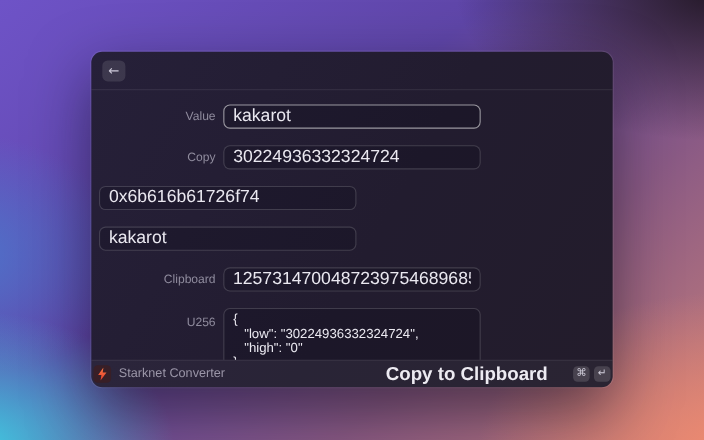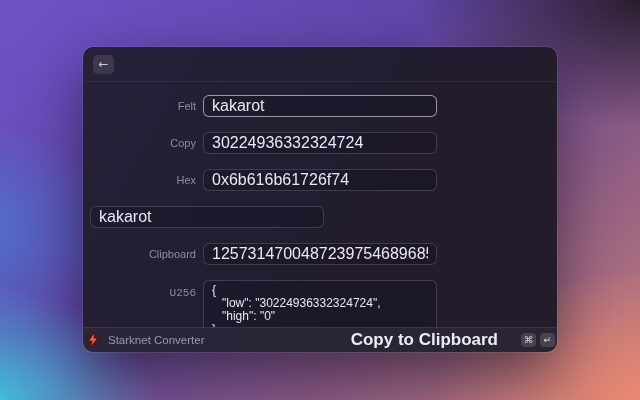--- a/index.html
+++ b/index.html
@@ -35,21 +35,21 @@
 
   .content {
     position:absolute; top:35px; bottom:25px; left:0; right:0;
     overflow:hidden; padding-top:13px;
   }
   .row { display:flex; align-items:flex-start; margin-bottom:15px; }
   .lbl {
     width:113px; text-align:right; color:#8f8b9d; font-size:11px;
     line-height:22px; flex:none;
   }
-  .row.area-row .lbl { line-height:13px; padding-top:7px;font-family:Liberation Mono, monospace; }
+  .row.area-row .lbl { line-height:13px; padding-top:7px; }
   .inp {
     margin-left:7px; width:234px; height:22px; flex:none;
     background:rgba(8,5,16,0.18);
     border:1px solid rgba(255,255,255,0.16); border-radius:6px;
     color:#eae8f0; font-size:16px; padding:0 8px;
     font-family:"Liberation Sans", sans-serif;
     outline:none; white-space:nowrap; overflow:hidden;
   }
   .inp.focused { border-color:rgba(255,255,255,0.55); }
   .area {
@@ -82,31 +82,30 @@
 
 <div class="window">
 
   <div class="header">
     <button class="back-btn">←</button>
   </div>
 
   <div class="content">
 
     <div class="row">
-      <label class="lbl">Felt</label>
+      <label class="lbl">Value</label>
       <input class="inp focused" value="kakarot" style="">
     </div>
 
     <div class="row">
       <label class="lbl">Copy</label>
       <input class="inp" value="30224936332324724" style="">
     </div>
 
     <div class="row">
-      <label class="lbl">Hex</label>
       <input class="inp" value="0x6b616b61726f74" style="">
     </div>
 
     <div class="row">
       <input class="inp" value="kakarot" style="">
     </div>
 
     <div class="row">
       <label class="lbl">Clipboard</label>
       <input class="inp" value="125731470048723975468968574141462302644475173" style="">

